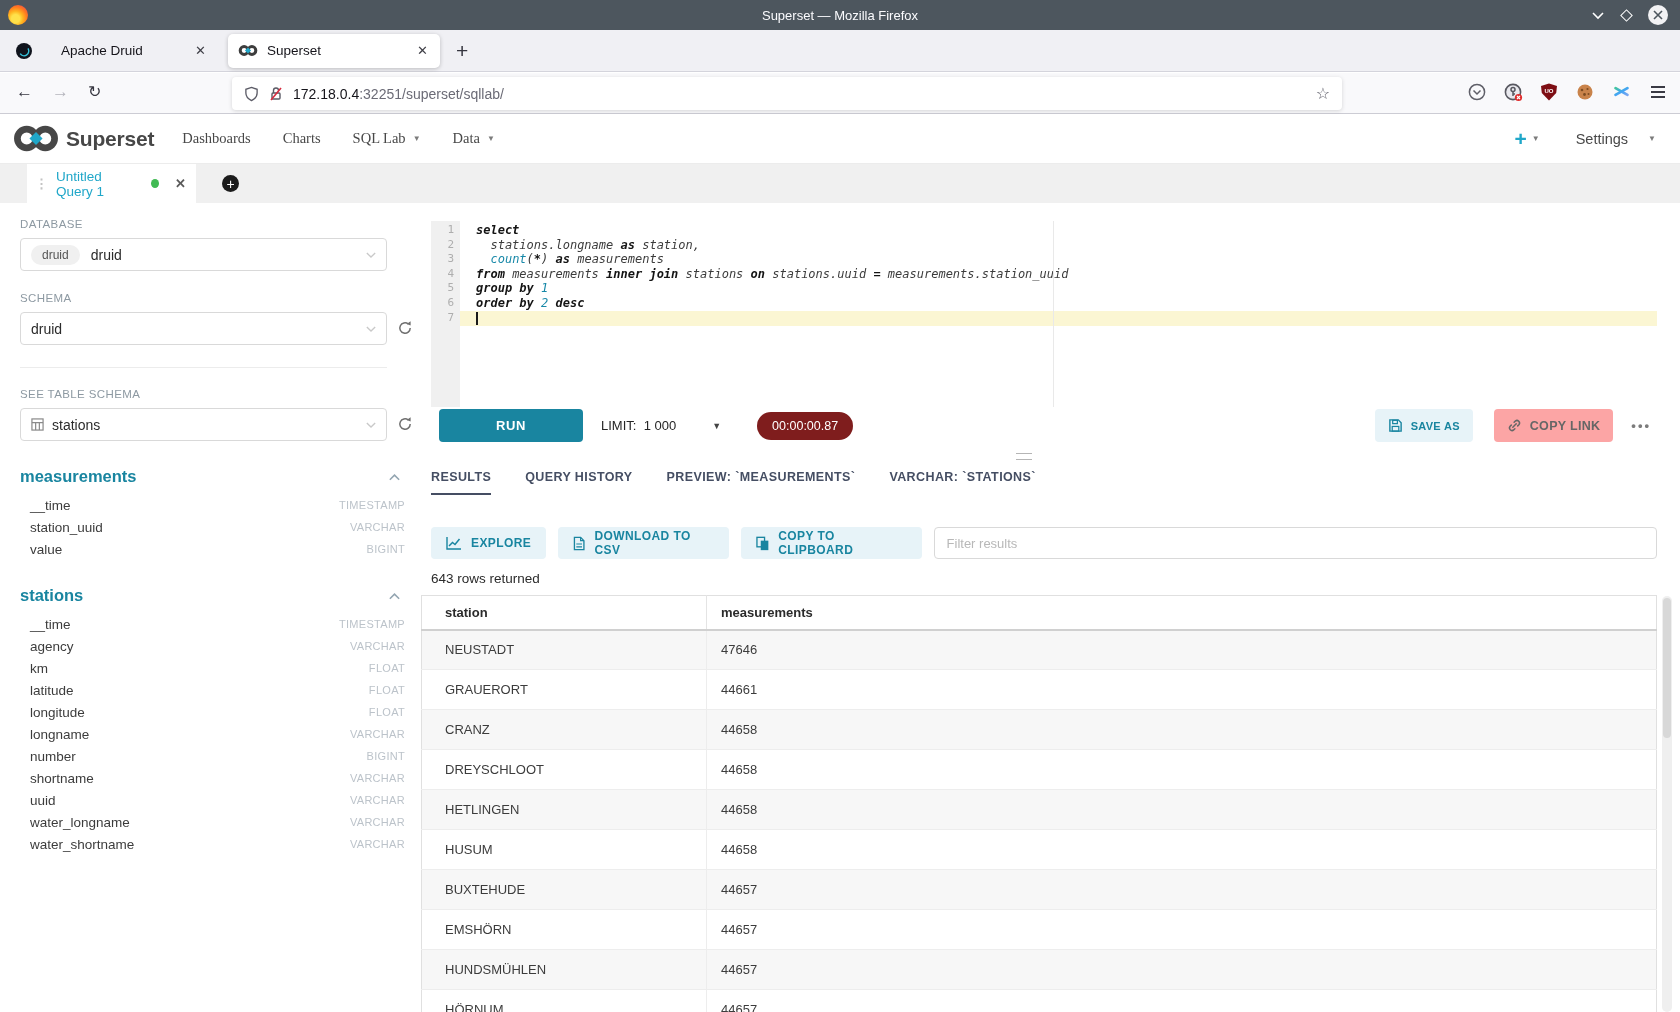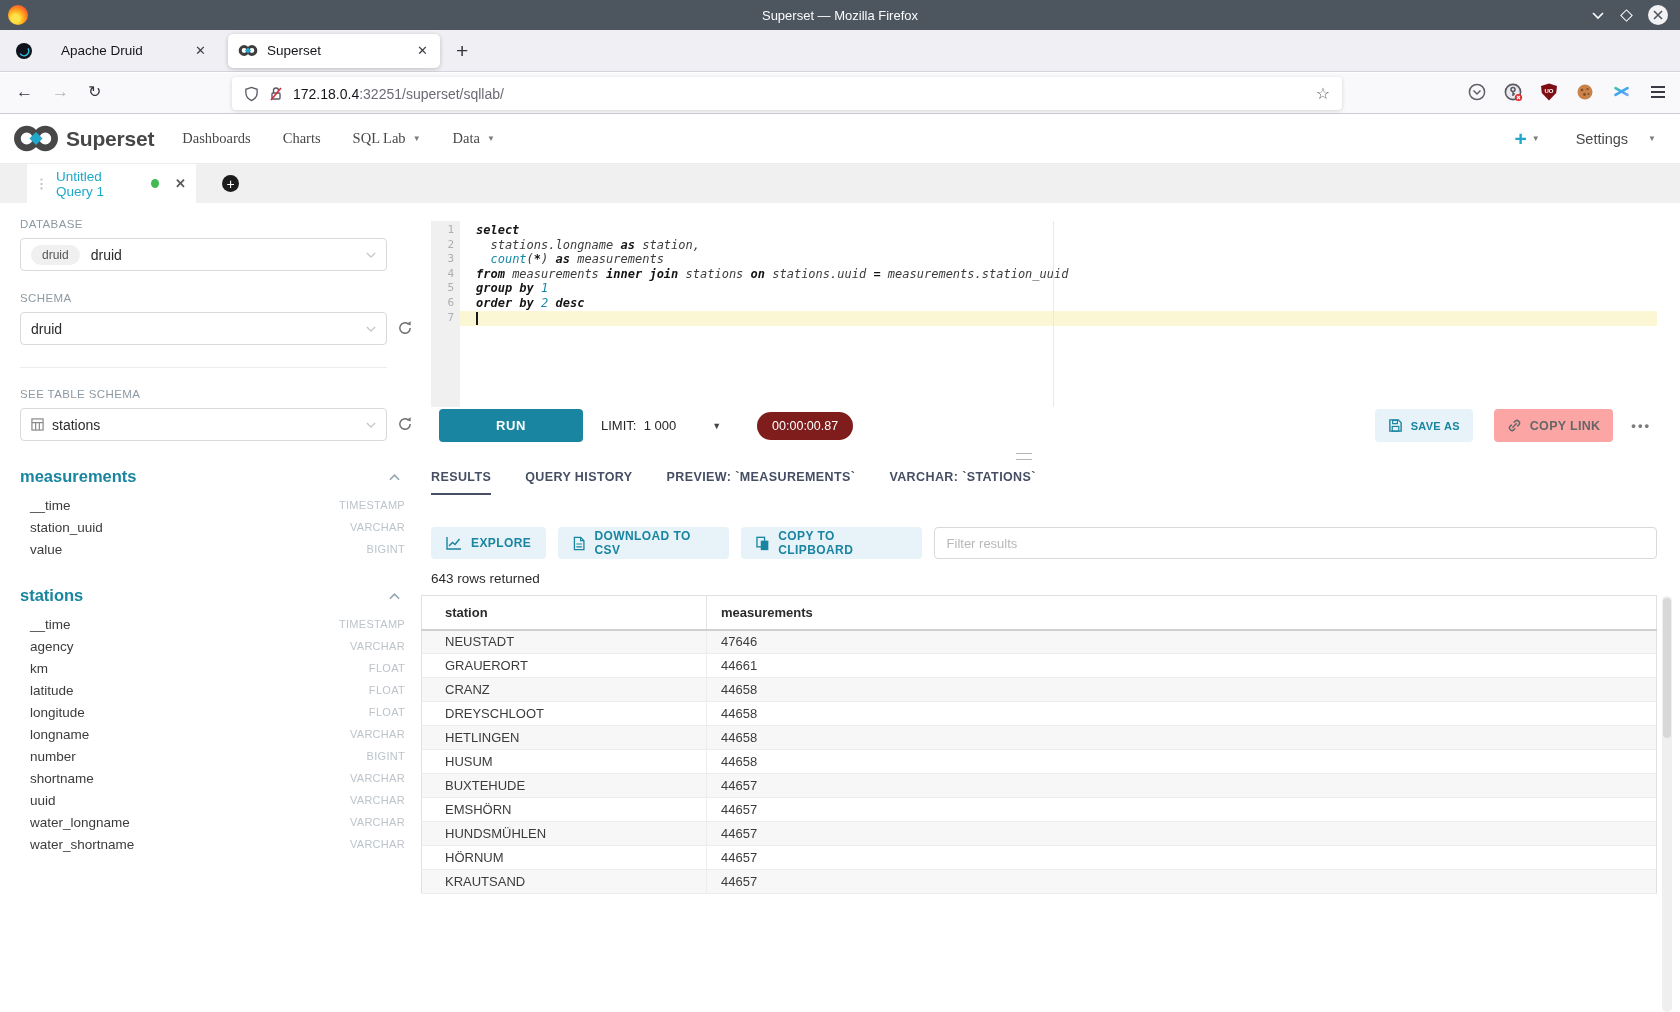--- a/index.html
+++ b/index.html
@@ -112,21 +112,21 @@
   .rbtn{height:32px;background:#e7f3f8;border-radius:4px;color:#1985a0;font-weight:700;font-size:12px;letter-spacing:.4px;
     display:flex;align-items:center;padding:0 15px;gap:9px;}
   .filter{margin-left:auto;width:758px;height:32px;border:1px solid #d9d9d9;border-radius:4px;padding:0 12px;font-size:13px;color:#333;
     font-family:"Liberation Sans",sans-serif;outline:none;}
   .filter::placeholder{color:#b8b8b8;}
   .rows-returned{position:absolute;top:101px;left:10px;font-size:13.5px;color:#2b2b2b;}
   .rtable{position:absolute;top:125px;left:0;width:1236px;border-collapse:collapse;border:1px solid #e0e0e0;}
   .rtable th{height:34px;text-align:left;font-size:13px;font-weight:700;color:#2b2b2b;background:#fff;border-bottom:2px solid #d0d0d0;}
   .rtable th:first-child{width:285px;padding-left:23px;border-right:1px solid #e4e4e4;}
   .rtable th:last-child{padding-left:14px;}
-  .rtable td{height:24px;font-size:13px;color:#3c3c3c;border-bottom:1px solid #ededed;margin-top:28px;}
+  .rtable td{height:40px;font-size:13px;color:#3c3c3c;border-bottom:1px solid #ededed;margin-top:28px;}
   .rtable td:first-child{padding-left:23px;border-right:1px solid #ededed;}
   .rtable td:last-child{padding-left:14px;}
   .rtable tbody tr:nth-child(odd){background:#f7f7f7;}
   .table-scroll{position:absolute;left:1662px;top:596px;width:10px;height:416px;background:#efefef;border-radius:5px;}
   .table-scroll-thumb{position:absolute;top:2px;left:1px;width:8px;height:140px;background:#d8d8d8;border-radius:4px;}
 
   svg{display:block;}
 </style>
 </head>
 <body>

